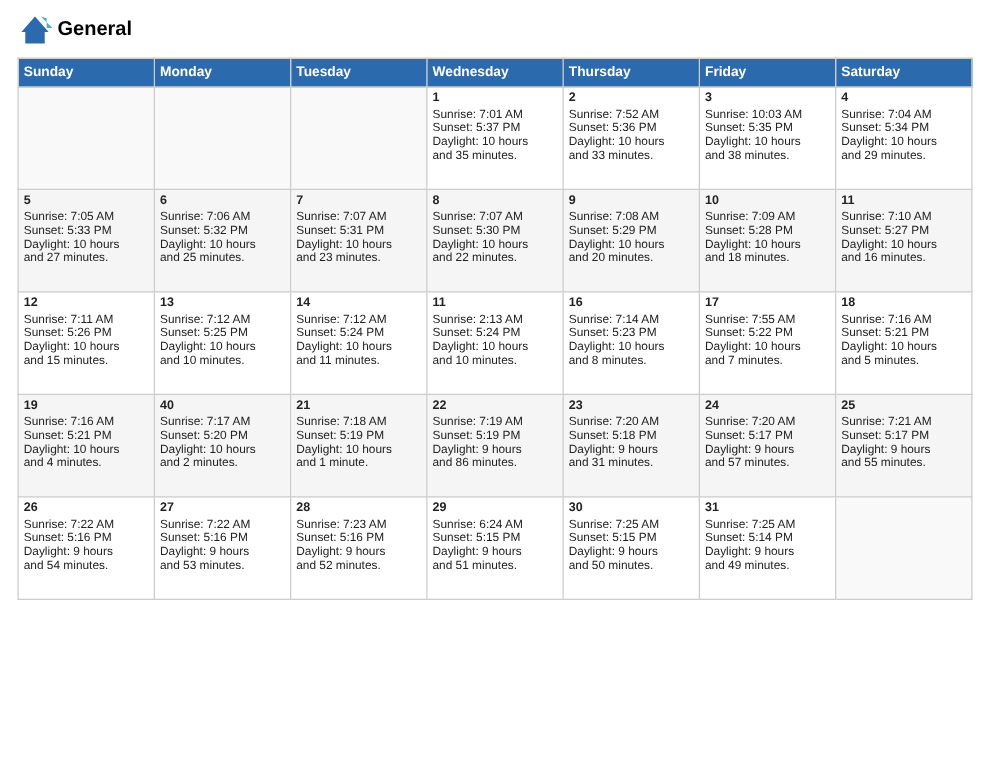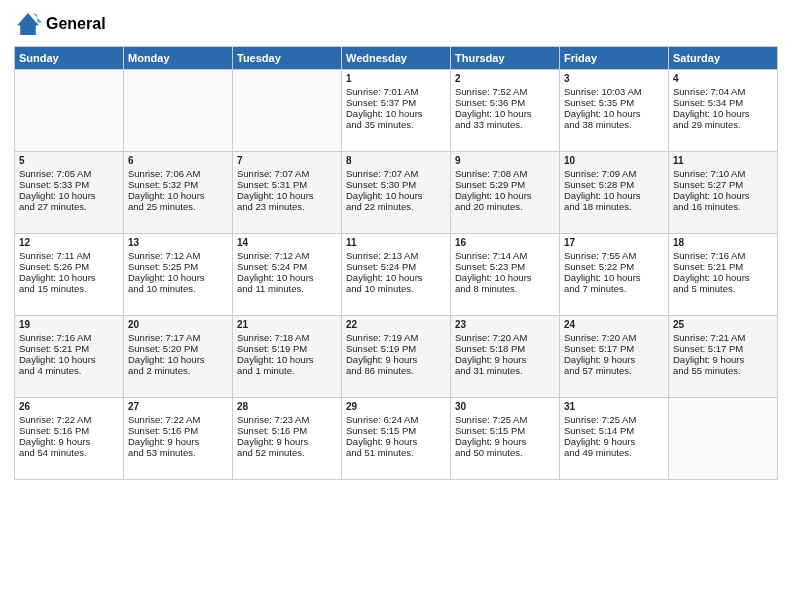--- a/index.html
+++ b/index.html
@@ -248,21 +248,21 @@
         </tr>
         <tr>
           <td>
             <span class="day-num">19</span>
             <div>Sunrise: 7:16 AM</div>
             <div>Sunset: 5:21 PM</div>
             <div>Daylight: 10 hours</div>
             <div>and 4 minutes.</div>
           </td>
           <td>
-            <span class="day-num">20</span>
+            <span class="day-num">40</span>
             <div>Sunrise: 7:17 AM</div>
             <div>Sunset: 5:20 PM</div>
             <div>Daylight: 10 hours</div>
             <div>and 2 minutes.</div>
           </td>
           <td>
             <span class="day-num">21</span>
             <div>Sunrise: 7:18 AM</div>
             <div>Sunset: 5:19 PM</div>
             <div>Daylight: 10 hours</div>

